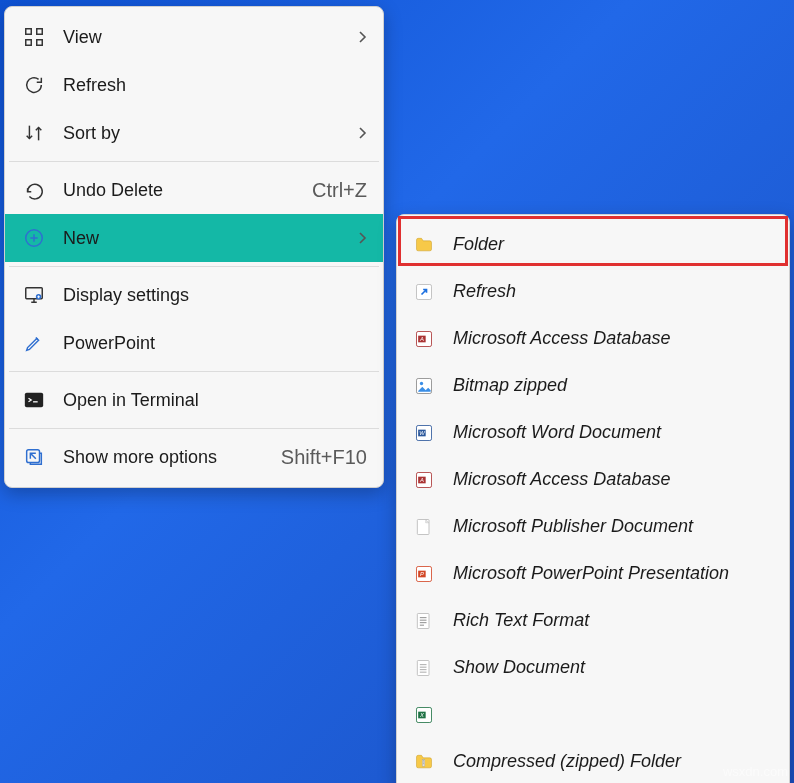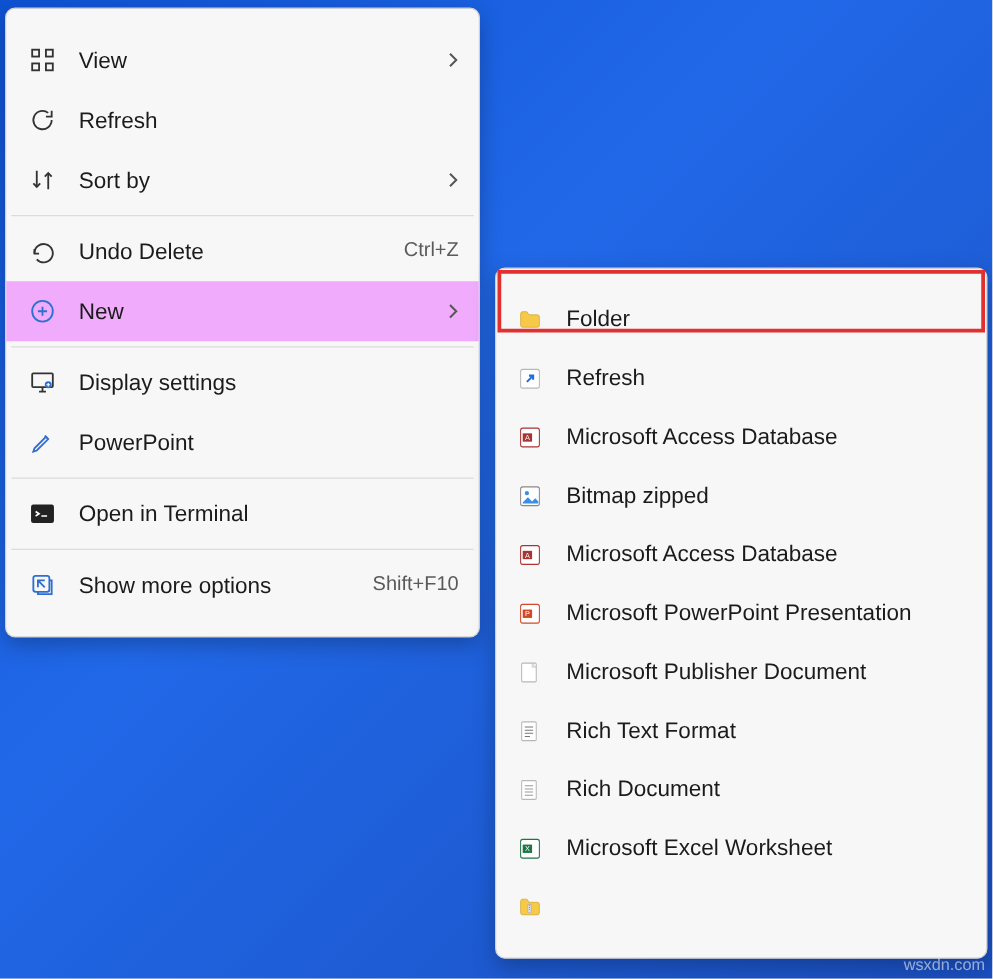--- a/index.html
+++ b/index.html
@@ -18,76 +18,77 @@
     position: relative;
   }
   .menu {
     position: absolute;
     background: #f7f7f7;
     border: 1px solid #d0d0d0;
     border-radius: 8px;
     box-shadow: 0 6px 18px rgba(0,0,0,0.25);
     font-size: 18px;
     color: #1b1b1b;
-    padding: 17px 0;
+    padding: 6px 0;
   }
   .primary-menu {
     top: 6px;
     left: 4px;
     width: 380px;
   }
   .sub-menu {
     top: 214px;
     left: 396px;
     width: 394px;
   }
   .menu-item {
     display: flex;
     align-items: center;
     height: 48px;
     padding: 0 16px;
     cursor: default;
     position: relative;
   }
   .menu-item.hover {
-    background: #f0abfc;
+    background: #14b8a6;
   }
   .menu-item .icon {
     width: 26px;
     height: 26px;
     display: flex;
     align-items: center;
     justify-content: center;
     margin-right: 16px;
     flex-shrink: 0;
   }
   .menu-item .label {
     flex: 1;
     white-space: nowrap;
   }
   .menu-item .accel {
     color: #5a5a5a;
-    font-size: 16px;
+    font-size: 20px;
     margin-left: 10px;
   }
   .menu-item .chevron {
     color: #555;
     margin-left: 10px;
   }
   .sep {
     height: 1px;
     background: #dcdcdc;
     margin: 4px 4px;
   }
   .sub-item {
     display: flex;
     align-items: center;
     height: 47px;
     padding: 0 16px;
     cursor: default;
+    font-style: italic;
   }
   .sub-item .file-icon {
     width: 22px;
     height: 22px;
     margin-right: 18px;
     flex-shrink: 0;
     display: flex;
     align-items: center;
     justify-content: center;
   }
@@ -266,81 +267,91 @@
         <rect x="3" y="3" width="18" height="18" rx="2" fill="#fff" stroke="#888"></rect>
         <circle cx="9" cy="9" r="2" fill="#3a8ee6"></circle>
         <path d="M5 18l5-5 4 4 3-3 3 3v2H5z" fill="#3a8ee6"></path>
           </svg>
         </span>
         <span class="label">Bitmap zipped</span>
       </div>
       <div class="sub-item">
         <span class="file-icon">
           <svg width="20" height="20" viewBox="0 0 24 24">
+        <rect x="3" y="3" width="18" height="18" rx="2" fill="#fff" stroke="#2b579a"></rect>
+        <rect x="5" y="8" width="9" height="8" fill="#2b579a"></rect>
+        <text x="9.5" y="14.5" font-size="7" fill="#fff" text-anchor="middle" font-family="Arial">W</text>
+          </svg>
+        </span>
+        <span class="label">Microsoft Word Document</span>
+      </div>
+      <div class="sub-item">
+        <span class="file-icon">
+          <svg width="20" height="20" viewBox="0 0 24 24">
         <rect x="3" y="3" width="18" height="18" rx="2" fill="#fff" stroke="#a33"></rect>
         <rect x="5" y="8" width="9" height="8" fill="#a33"></rect>
         <text x="9.5" y="14.5" font-size="7" fill="#fff" text-anchor="middle" font-family="Arial">A</text>
           </svg>
         </span>
         <span class="label">Microsoft Access Database</span>
       </div>
       <div class="sub-item">
         <span class="file-icon">
           <svg width="20" height="20" viewBox="0 0 24 24">
+        <rect x="4" y="3" width="14" height="18" rx="1" fill="#fff" stroke="#b8b8b8"></rect>
+        <path d="M14 3l4 4h-4z" fill="#e6e6e6" stroke="#b8b8b8" stroke-width="0.5"></path>
+          </svg>
+        </span>
+        <span class="label">Microsoft Publisher Document</span>
+      </div>
+      <div class="sub-item">
+        <span class="file-icon">
+          <svg width="20" height="20" viewBox="0 0 24 24">
         <rect x="3" y="3" width="18" height="18" rx="2" fill="#fff" stroke="#d24726"></rect>
         <rect x="5" y="8" width="9" height="8" fill="#d24726"></rect>
         <text x="9.5" y="14.5" font-size="7" fill="#fff" text-anchor="middle" font-family="Arial">P</text>
           </svg>
         </span>
         <span class="label">Microsoft PowerPoint Presentation</span>
       </div>
       <div class="sub-item">
         <span class="file-icon">
           <svg width="20" height="20" viewBox="0 0 24 24">
         <rect x="4" y="3" width="14" height="18" rx="1" fill="#fff" stroke="#b8b8b8"></rect>
-        <path d="M14 3l4 4h-4z" fill="#e6e6e6" stroke="#b8b8b8" stroke-width="0.5"></path>
-          </svg>
-        </span>
-        <span class="label">Microsoft Publisher Document</span>
-      </div>
-      <div class="sub-item">
-        <span class="file-icon">
-          <svg width="20" height="20" viewBox="0 0 24 24">
-        <rect x="4" y="3" width="14" height="18" rx="1" fill="#fff" stroke="#b8b8b8"></rect>
         <path d="M7 8h8M7 11h8M7 14h8M7 17h5" stroke="#777" stroke-width="1"></path>
           </svg>
         </span>
         <span class="label">Rich Text Format</span>
       </div>
       <div class="sub-item">
         <span class="file-icon">
           <svg width="20" height="20" viewBox="0 0 24 24">
         <rect x="4" y="3" width="14" height="18" rx="1" fill="#fff" stroke="#b8b8b8"></rect>
         <path d="M7 8h8M7 11h8M7 14h8M7 17h8" stroke="#999" stroke-width="1"></path>
           </svg>
         </span>
-        <span class="label">Rich Document</span>
+        <span class="label">Show Document</span>
       </div>
       <div class="sub-item">
         <span class="file-icon">
           <svg width="20" height="20" viewBox="0 0 24 24">
         <rect x="3" y="3" width="18" height="18" rx="2" fill="#fff" stroke="#217346"></rect>
         <rect x="5" y="8" width="9" height="8" fill="#217346"></rect>
         <text x="9.5" y="14.5" font-size="7" fill="#fff" text-anchor="middle" font-family="Arial">X</text>
           </svg>
         </span>
-        <span class="label">Microsoft Excel Worksheet</span>
       </div>
       <div class="sub-item">
         <span class="file-icon">
           <svg width="20" height="20" viewBox="0 0 24 24">
         <path d="M3 6a2 2 0 012-2h4l2 3h8a2 2 0 012 2v8a2 2 0 01-2 2H5a2 2 0 01-2-2V6z" fill="#f7c948" stroke="#c99a1e" stroke-width="0.6"></path>
         <rect x="10" y="9" width="3" height="8" fill="#e0e0e0" stroke="#999" stroke-width="0.4"></rect>
         <path d="M11 10h1M11 12h1M11 14h1" stroke="#888" stroke-width="0.8"></path>
           </svg>
         </span>
+        <span class="label">Compressed (zipped) Folder</span>
       </div>
     </div>
 
   <div class="highlight-box"></div>
 
   <div class="watermark">wsxdn.com</div>
 </div>
 
 </body></html>

